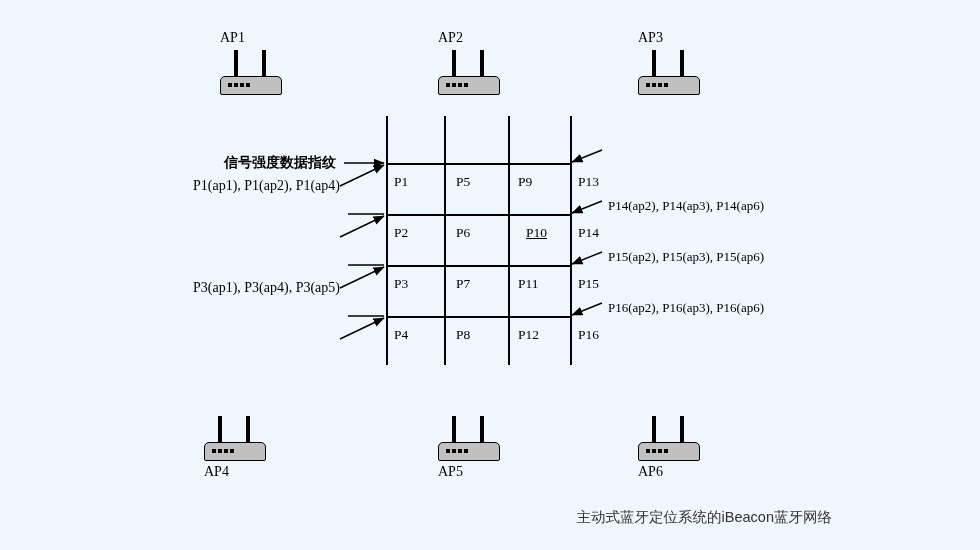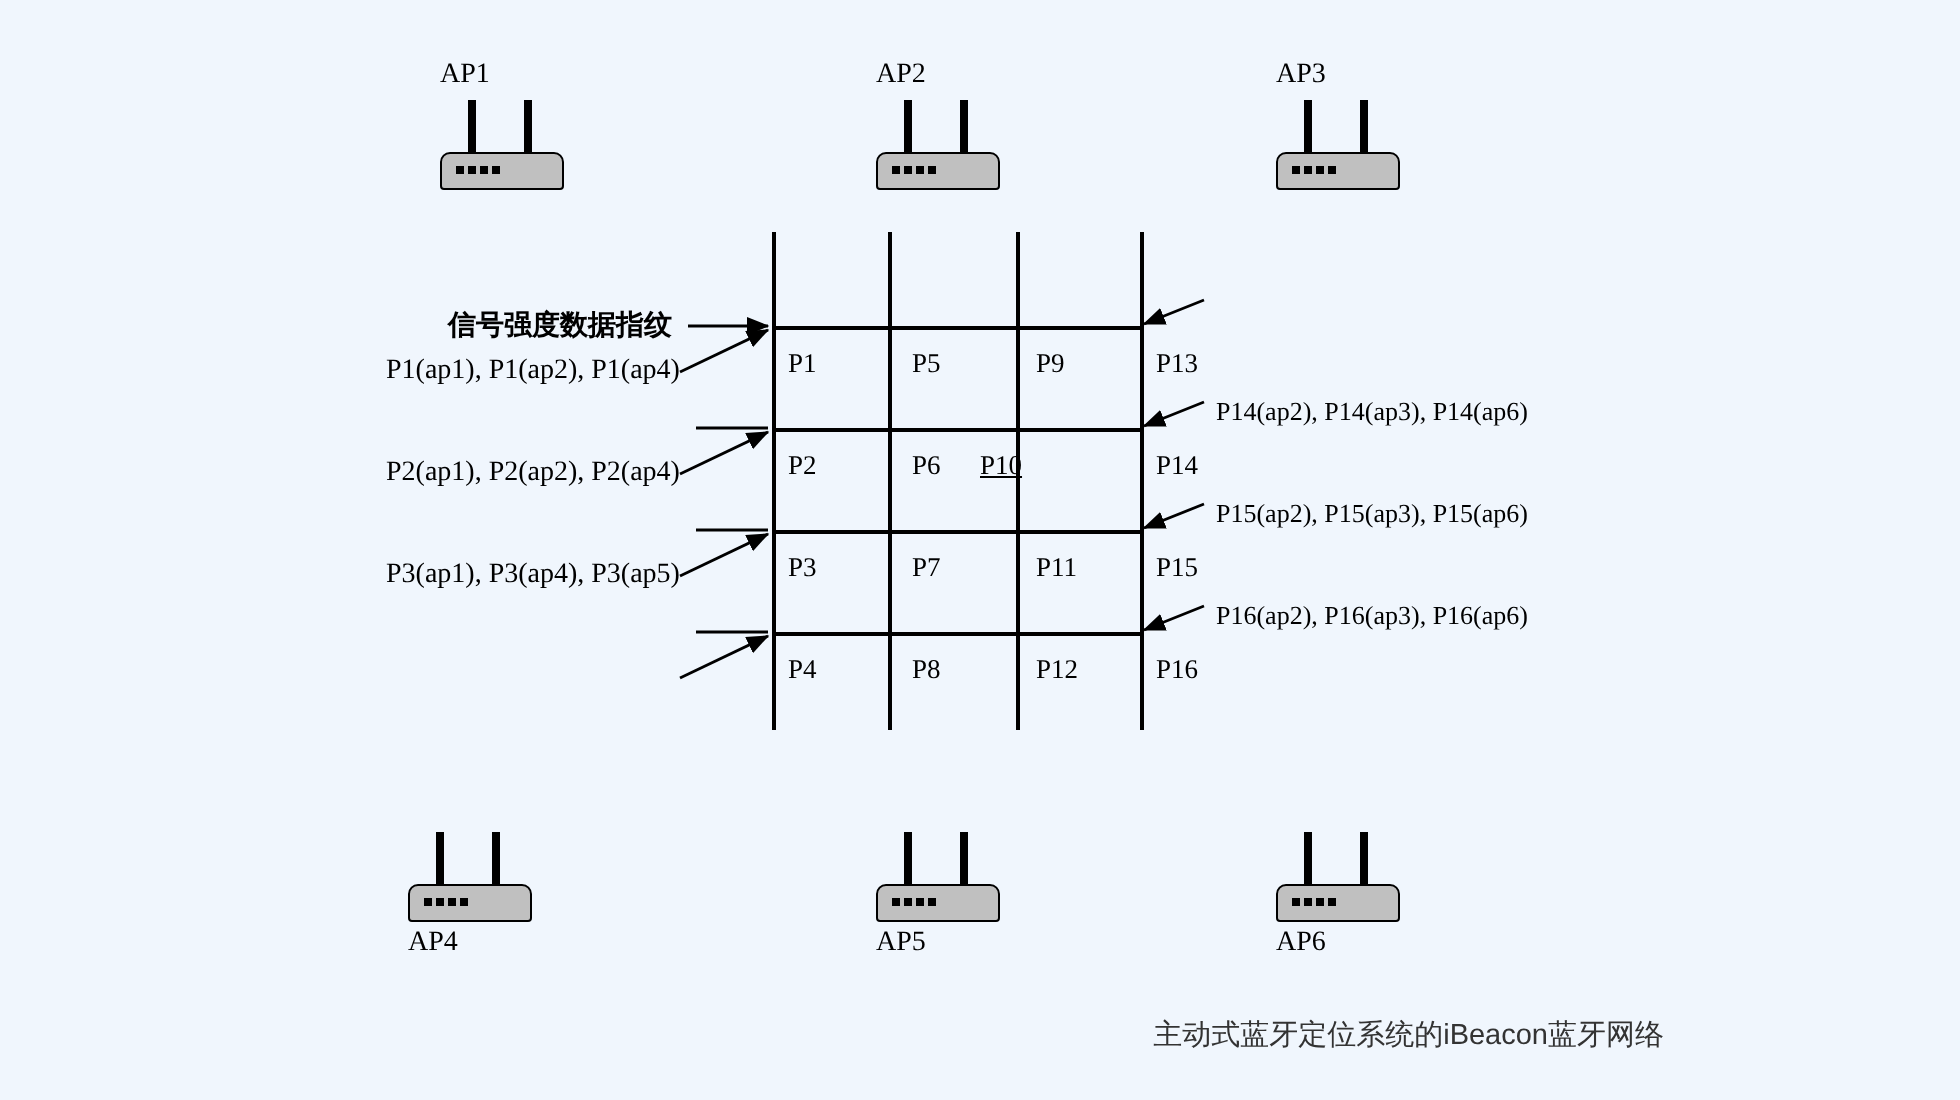--- a/index.html
+++ b/index.html
@@ -237,33 +237,32 @@
   <div class="cell" style="left:394px;top:225px;">P2</div>
   <div class="cell" style="left:394px;top:276px;">P3</div>
   <div class="cell" style="left:394px;top:327px;">P4</div>
 
   <div class="cell" style="left:456px;top:174px;">P5</div>
   <div class="cell" style="left:456px;top:225px;">P6</div>
   <div class="cell" style="left:456px;top:276px;">P7</div>
   <div class="cell" style="left:456px;top:327px;">P8</div>
 
   <div class="cell" style="left:518px;top:174px;">P9</div>
-  <div class="cell" style="left:490px;top:225px;text-decoration:underline;">P10</div>
+  <div class="cell" style="left:526px;top:225px;text-decoration:underline;">P10</div>
   <div class="cell" style="left:518px;top:276px;">P11</div>
   <div class="cell" style="left:518px;top:327px;">P12</div>
 
   <div class="cell" style="left:578px;top:174px;">P13</div>
   <div class="cell" style="left:578px;top:225px;">P14</div>
   <div class="cell" style="left:578px;top:276px;">P15</div>
   <div class="cell" style="left:578px;top:327px;">P16</div>
 
   <div class="fptitle" style="left:224px;top:154px;">信号强度数据指纹</div>
 
   <div class="ltext" style="left: 193px; top: 178px;">P1(ap1), P1(ap2), P1(ap4)</div>
-  <div class="ltext" style="left: 193px; top: 229px;">P2(ap1), P2(ap2), P2(ap4)</div>
   <div class="ltext" style="left: 193px; top: 280px;">P3(ap1), P3(ap4), P3(ap5)</div>
 
   <div class="rtext" style="left:608px;top:198px;">P14(ap2), P14(ap3), P14(ap6)</div>
   <div class="rtext" style="left:608px;top:249px;">P15(ap2), P15(ap3), P15(ap6)</div>
   <div class="rtext" style="left:608px;top:300px;">P16(ap2), P16(ap3), P16(ap6)</div>
 
   <svg id="arrows" viewBox="0 0 980 550">
     <defs>
       <marker id="ah" markerWidth="9" markerHeight="9" refX="7.5" refY="3.2" orient="auto" markerUnits="strokeWidth">
         <path d="M0,0 L8,3.2 L0,6.4 z" fill="#000"></path>

